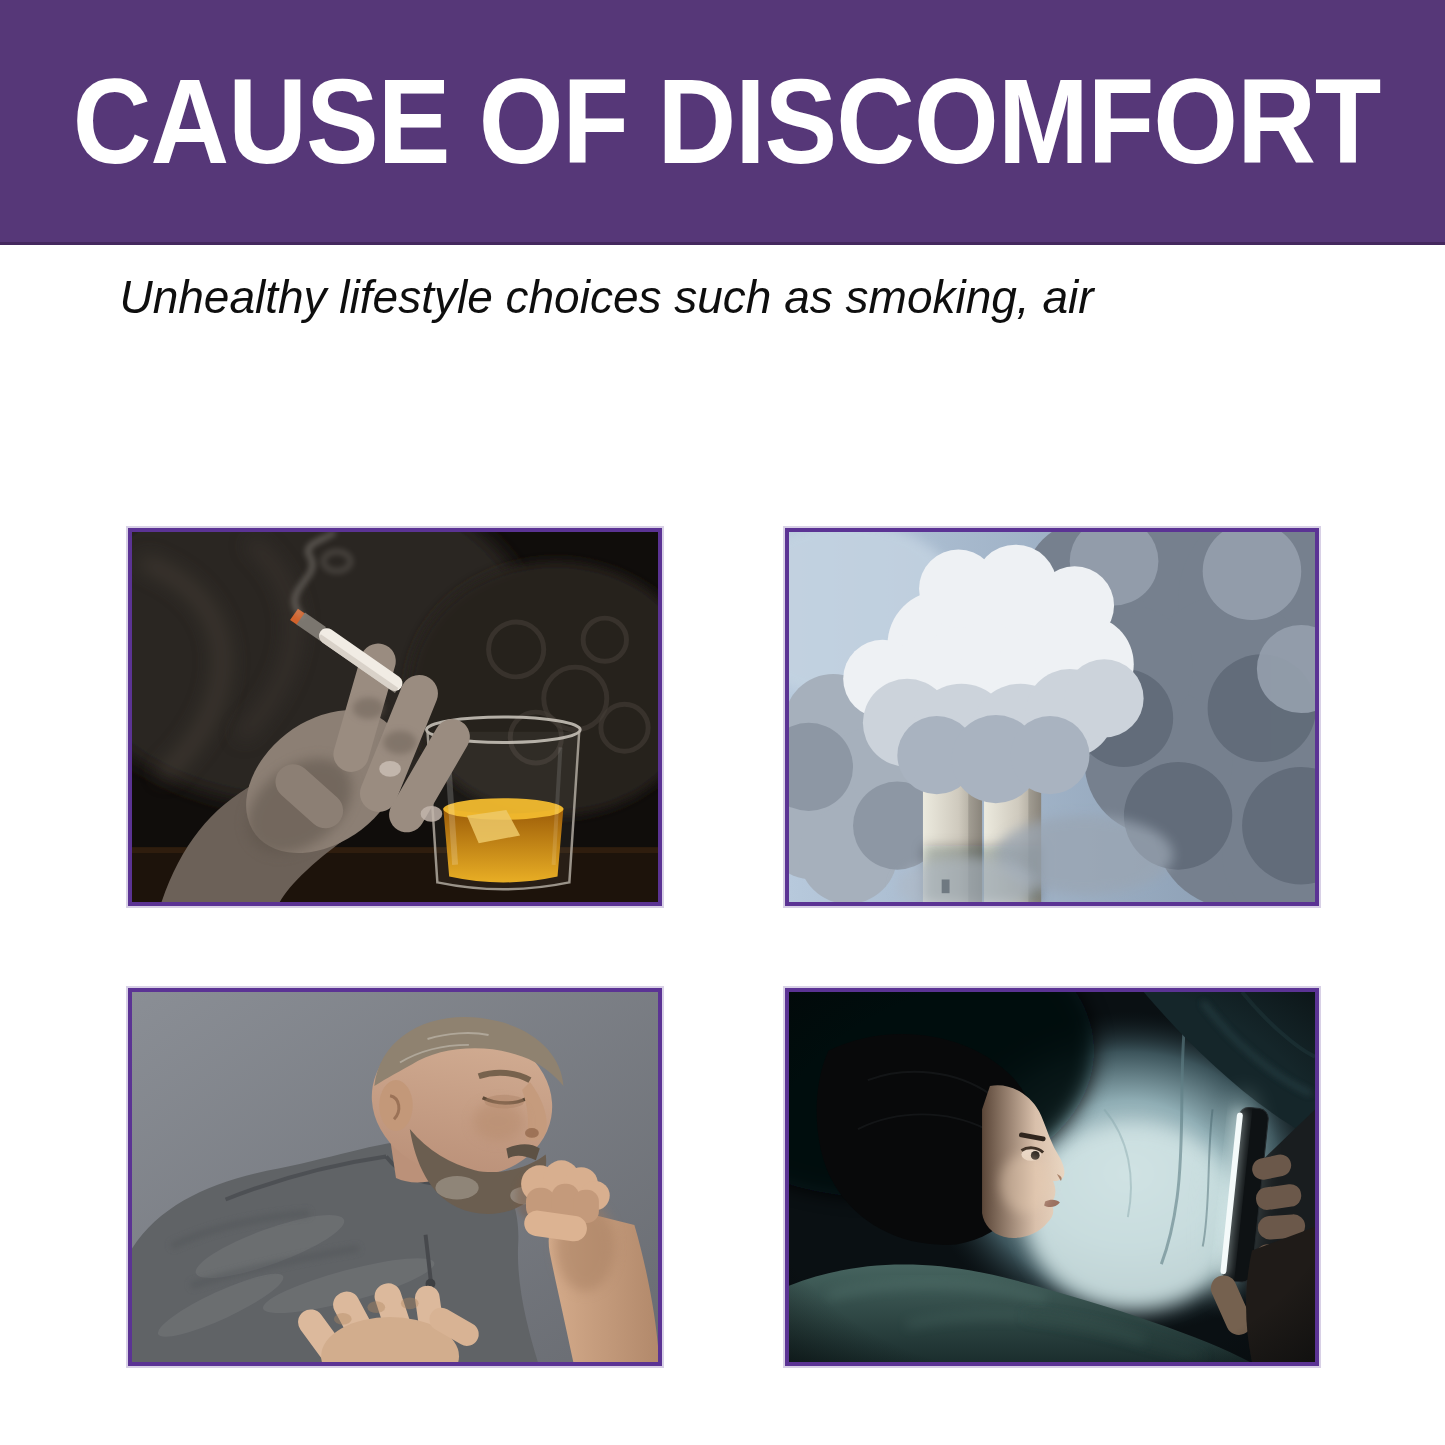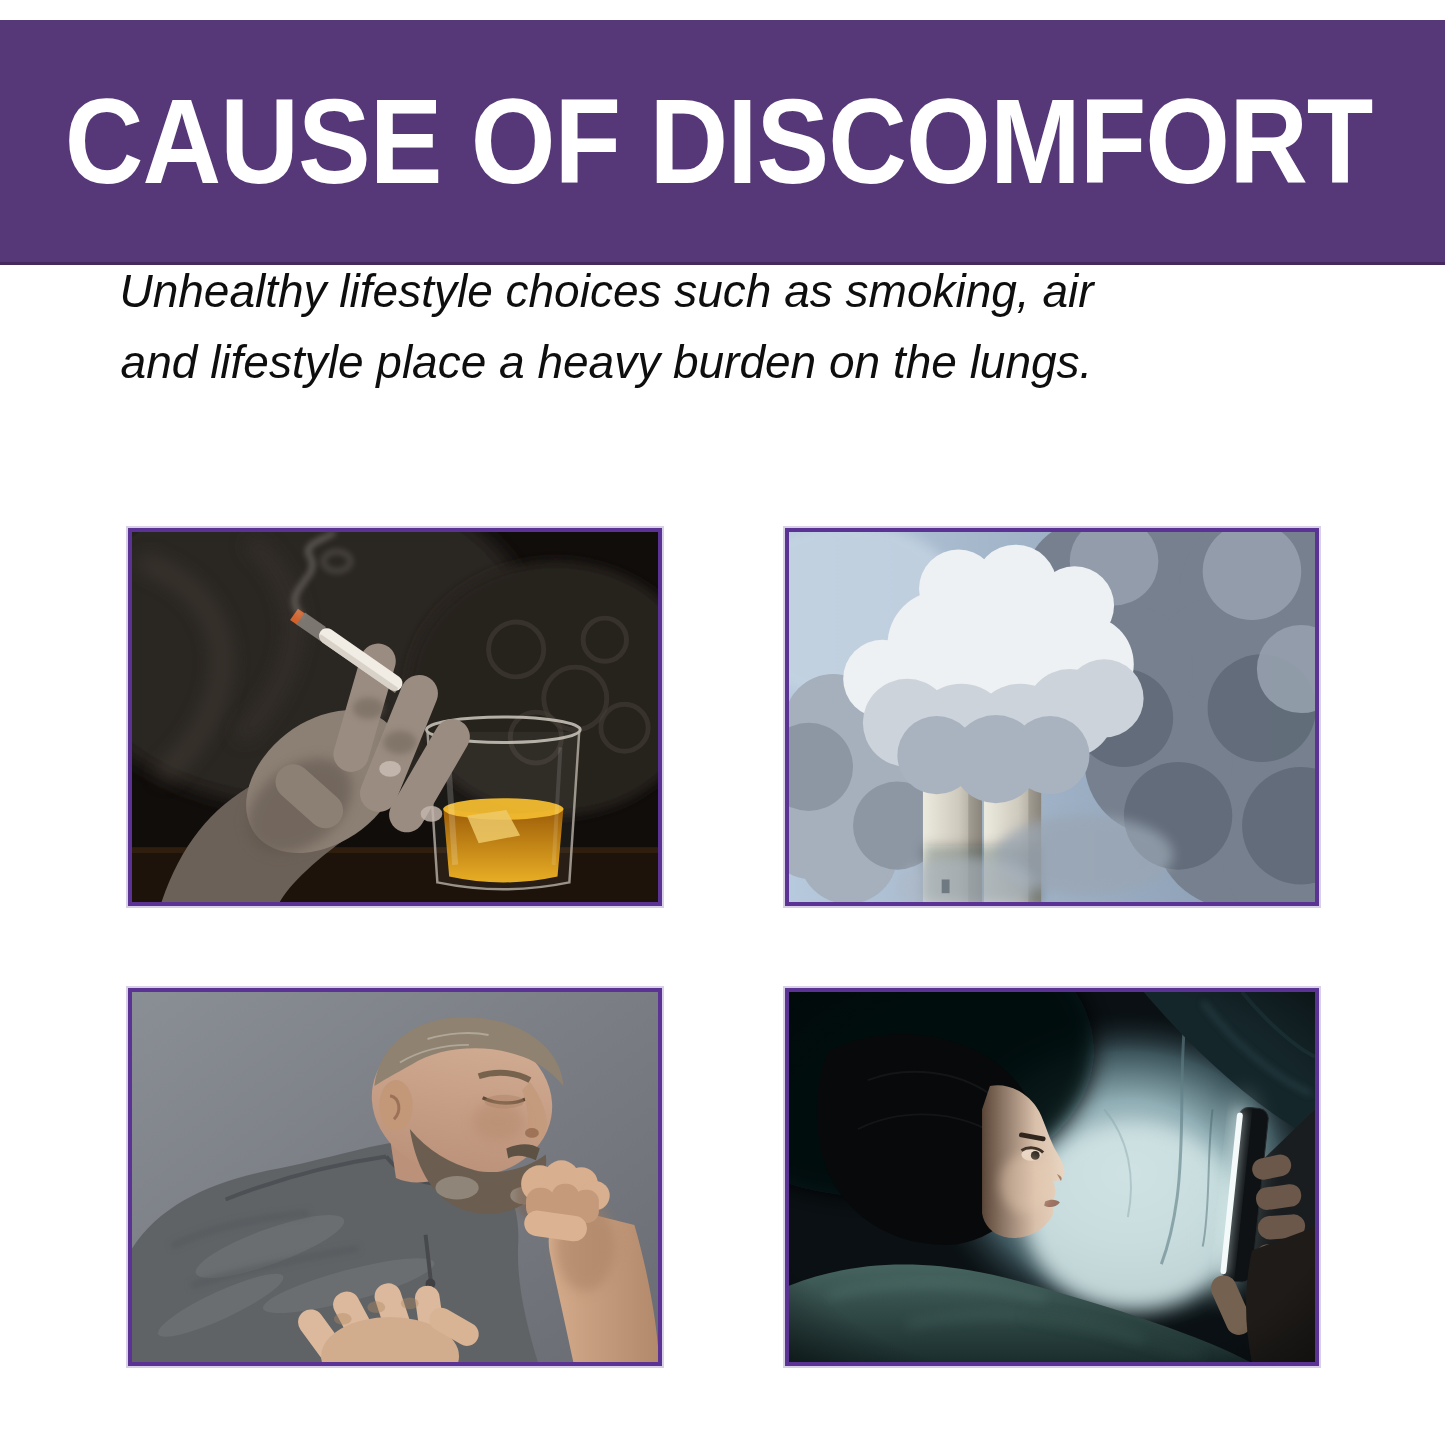--- a/index.html
+++ b/index.html
@@ -8,35 +8,35 @@
     width:1445px;height:1445px;
     background:#ffffff;
     overflow:hidden;
     font-family:"Liberation Sans", sans-serif;
   }
   
   #banner{
     position:absolute;left:0;top:0;width:1445px;height:242px;
     background:#563778;
     border-bottom:3px solid #44285e;
-    display:flex;align-items:center;justify-content:flex-end;margin-top:20px;
+    display:flex;align-items:center;justify-content:flex-start;
   }
   #banner .title{
     color:#ffffff;
     font-weight:bold;
     font-size:121px;
     letter-spacing:-1px;
     white-space:nowrap;
     display:inline-block;
     transform:scaleX(0.90);
     transform-origin:center center;
   }
   
   #intro{
-    position:absolute;left:0;top:256px;width:1213px;
+    position:absolute;left:0;top:262px;width:1213px;
     text-align:center;
     font-style:italic;
     font-size:46px;
     line-height:71px;
     color:#0e0e0e;
   }
   
   .photo{
     position:absolute;
     width:534px;height:378px;
@@ -56,21 +56,20 @@
 <body>
 
 <div id="page">
 
   <div id="banner">
     <span class="title">CAUSE OF DISCOMFORT</span>
   </div>
 
   <div id="intro">
     <div>Unhealthy lifestyle choices such as smoking, air</div>
-    <div>and lifestyle place a heavy burden on the lungs.</div>
   </div>
 
   <div class="photo" id="fig-smoking">
     <svg viewBox="0 0 534 378" preserveAspectRatio="none">
       <defs>
         <linearGradient id="amber1" x1="0" y1="0" x2="0" y2="1">
           <stop offset="0" stop-color="#9c5c08"></stop>
             <stop offset="1" stop-color="#e8ae25"></stop>
         </linearGradient>
         <filter id="b3s1" x="-50%" y="-50%" width="200%" height="200%">

